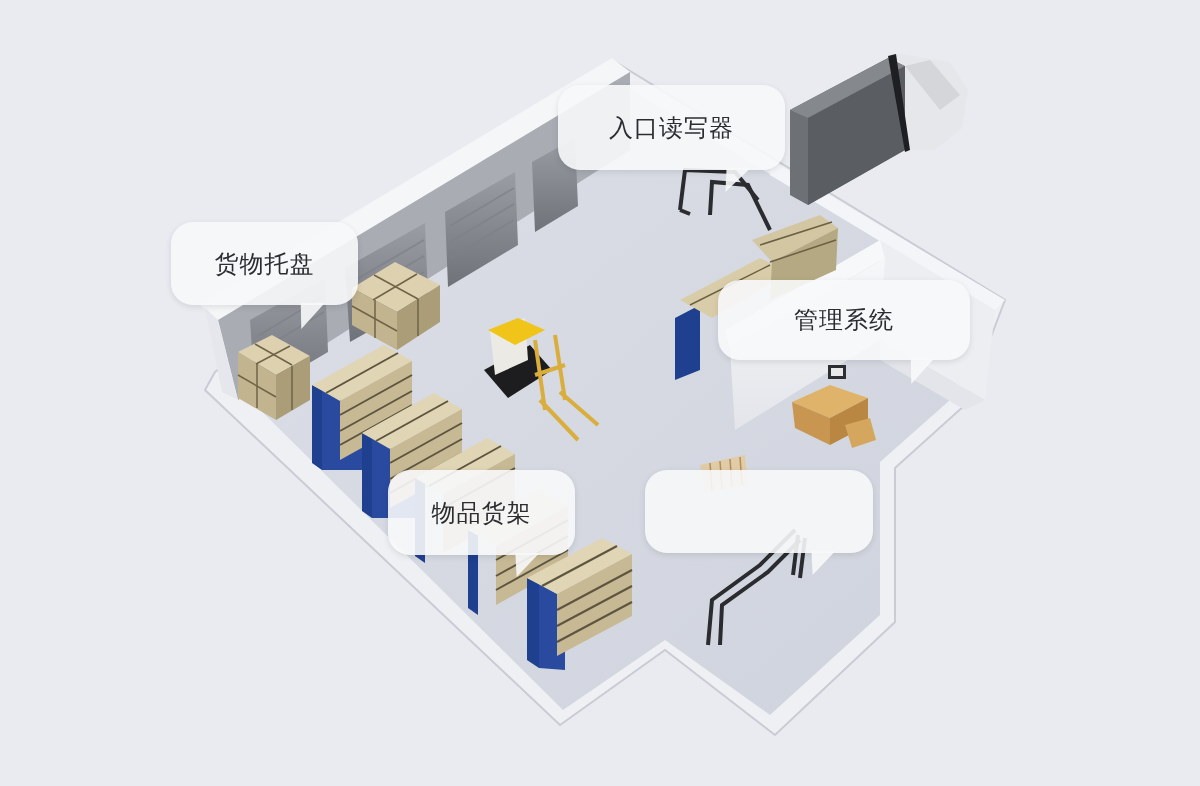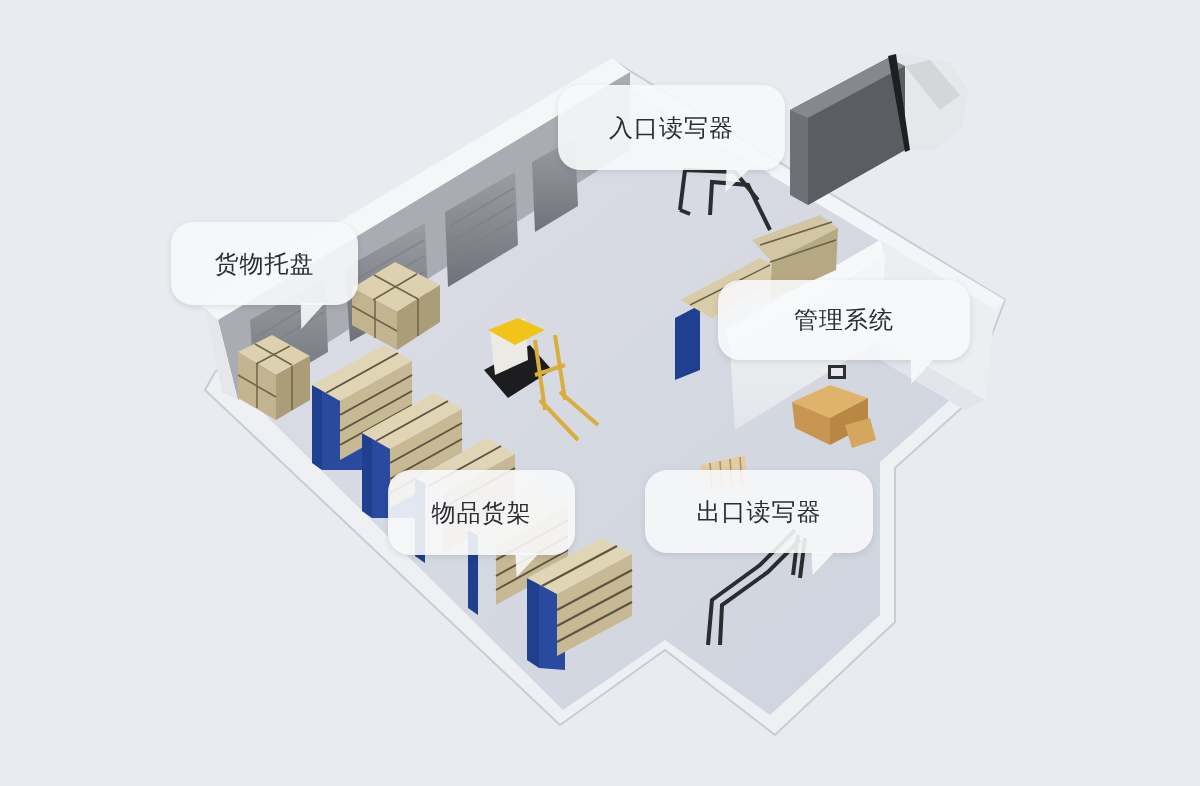--- a/index.html
+++ b/index.html
@@ -246,14 +246,13 @@
   <span class="label">管理系统</span>
 </div>
 
 <div class="bubble" style="left:388px; top:470px; width:187px; height:85px;">
   <span class="tail" style="right:40px; bottom:-22px; border-left:10px solid transparent; border-right:14px solid transparent; border-top:24px solid rgba(247,248,250,0.9); transform:skewX(-20deg);"></span>
   <span class="label">物品货架</span>
 </div>
 
 <div class="bubble" style="left:645px; top:470px; width:228px; height:83px;">
   <span class="tail" style="right:42px; bottom:-22px; border-left:10px solid transparent; border-right:14px solid transparent; border-top:24px solid rgba(247,248,250,0.9); transform:skewX(-20deg);"></span>
-  <span class="label">出口读写器</span>
 </div>
 
 </body></html>

